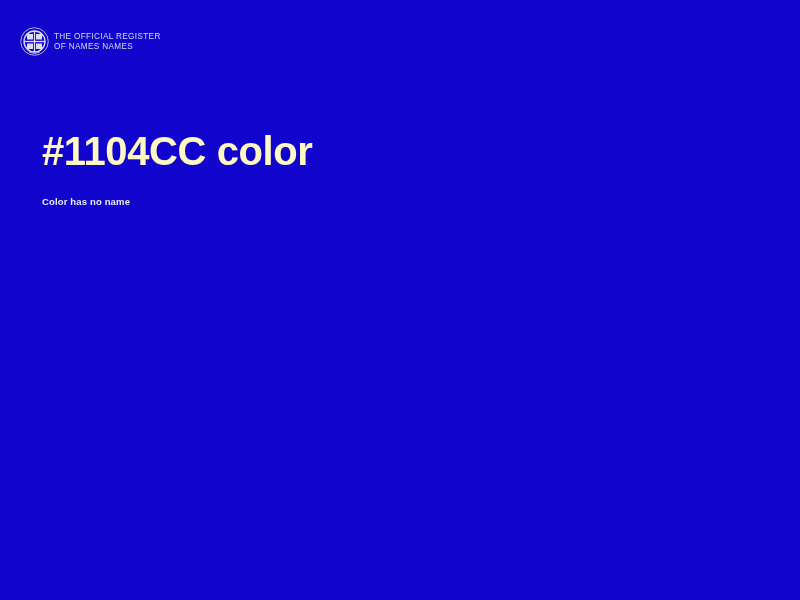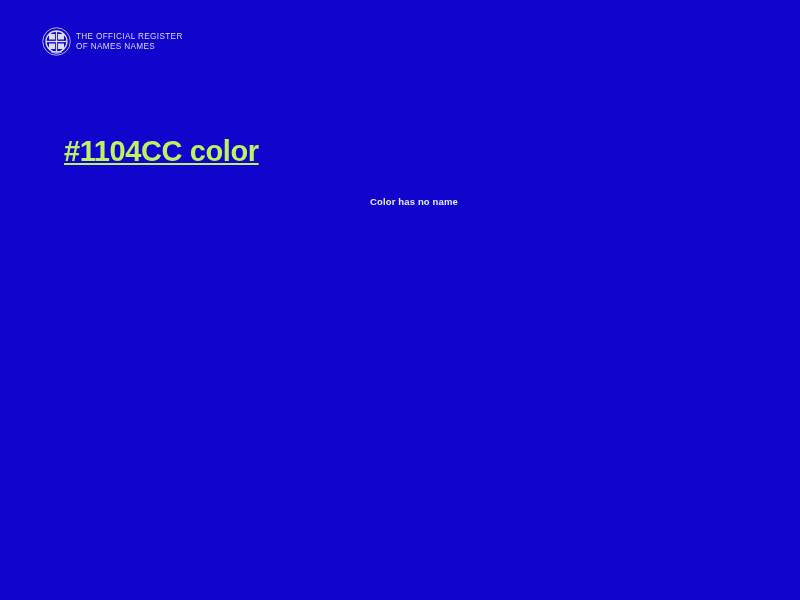--- a/index.html
+++ b/index.html
@@ -13,21 +13,20 @@
     overflow: hidden;
     font-family: "Liberation Sans", sans-serif;
     background: #1104CC;
   }
   .page {
     position: relative;
     width: 653px;
     height: 600px;
     background: #1104CC;
     box-sizing: border-box;
-    margin-left: 22px;
   }
 
   
   .brand {
     position: absolute;
     left: 20px;
     top: 27px;
     display: flex;
     align-items: center;
     gap: 5px;
@@ -54,39 +53,37 @@
   }
 
   
   .content {
     position: absolute;
     left: 42px;
     top: 128px;
     width: 700px;
   }
   .color-title {
-    font-size: 29px;
+    font-size: 40px;
     line-height: 46px;
     font-weight: 700;
     letter-spacing: -0.4px;
-    color: #bef264;
+    color: #fef9c3;
     margin: 0;
     white-space: nowrap;
-    text-decoration: underline;
   }
   .color-subtitle {
     margin: 0;
     padding-top: 21px;
     font-size: 9.5px;
     line-height: 13px;
     font-weight: 700;
     letter-spacing: 0.15px;
     color: #eceCF8;
     white-space: nowrap;
-    text-align: center;
   }
 </style>
 </head>
 <body style="background: rgb(17, 4, 204);">
 
 <div class="page" style="background: rgb(17, 4, 204);">
 
   <div class="brand">
     <svg class="brand-seal" viewBox="0 0 58 58" aria-hidden="true">
       <circle cx="29" cy="29" r="27.5" fill="none" stroke="#dcdcf2" stroke-width="1.6"></circle>

